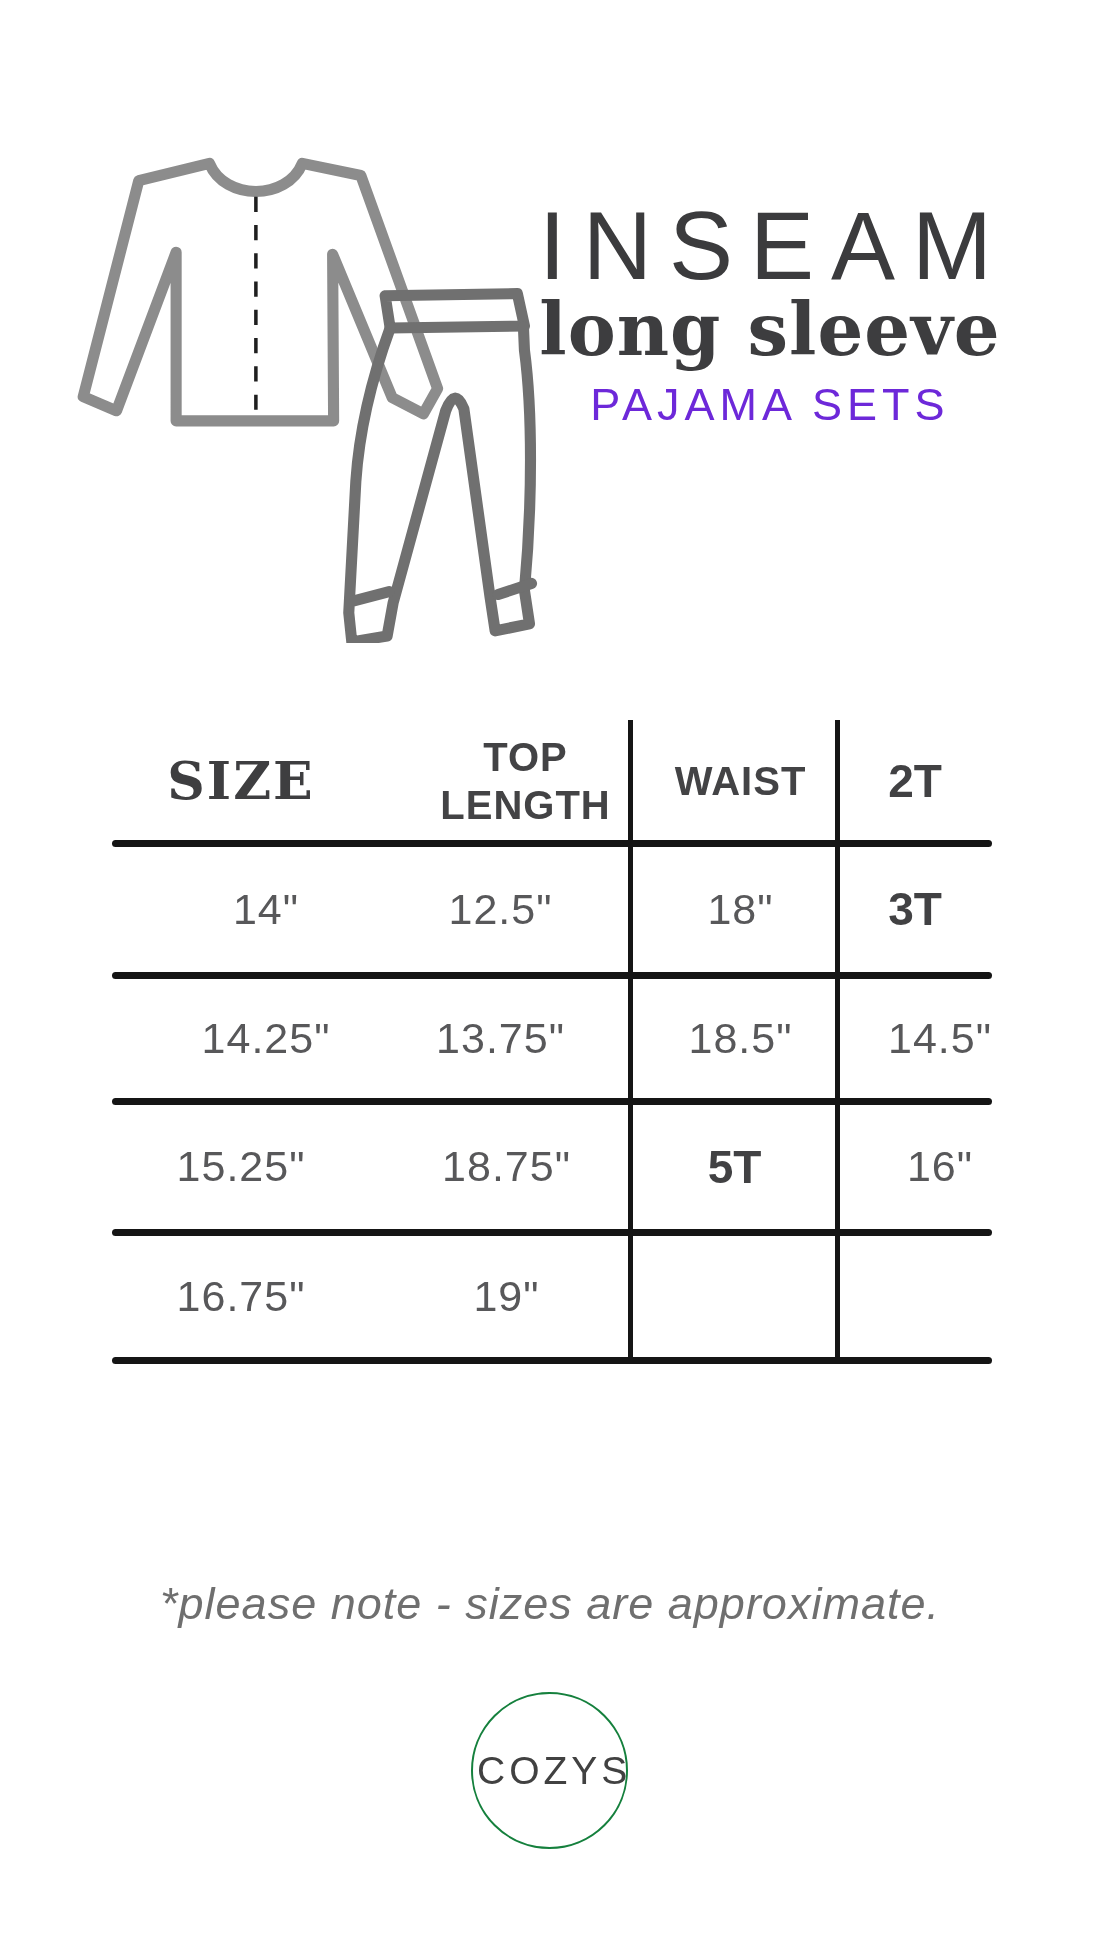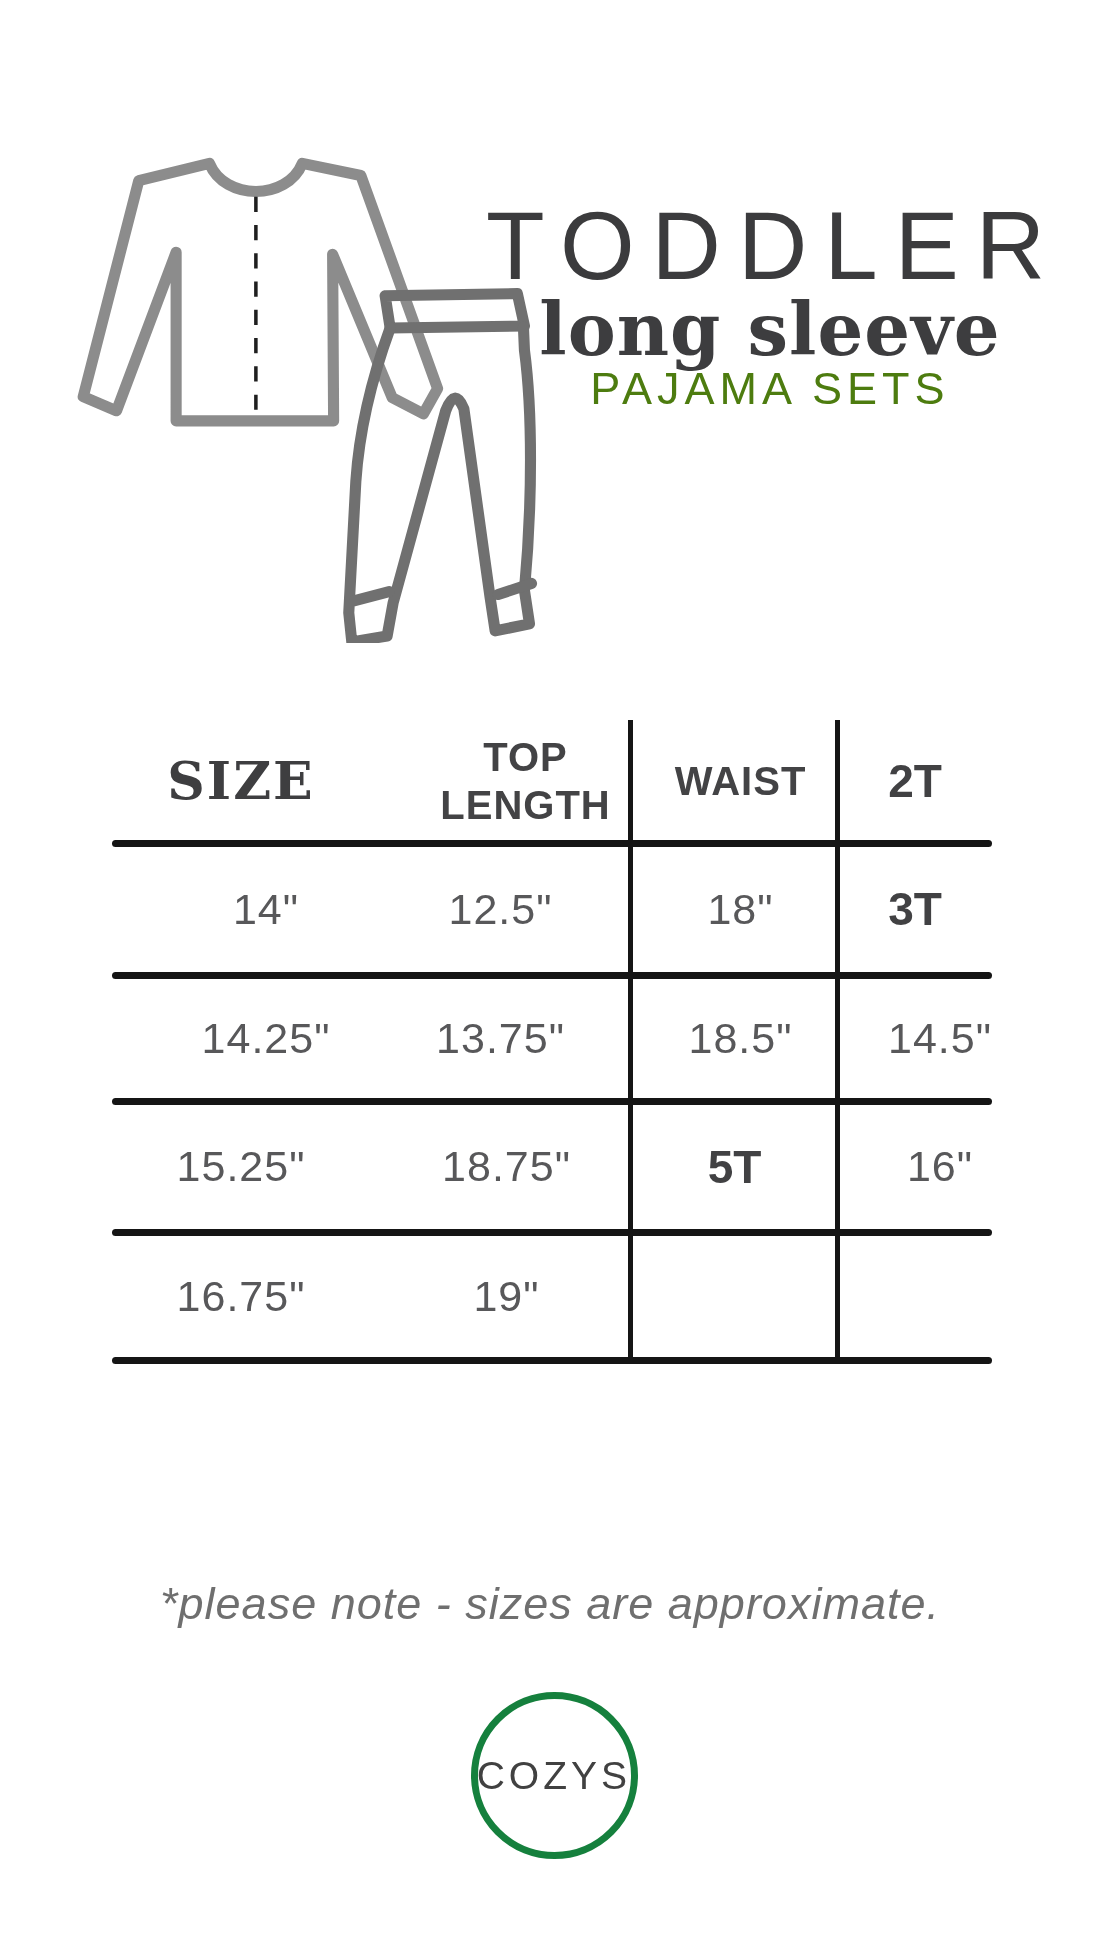--- a/index.html
+++ b/index.html
@@ -15,21 +15,21 @@
   .title {
     font-size:96px; line-height:1.0; font-weight:300; letter-spacing:17px;
     color:#3b3b3d; white-space:nowrap; margin-left:8px;
   }
   .subtitle {
     font-family:"DejaVu Serif", serif; font-weight:bold;
     font-size:72px; line-height:1.0; color:#3d3d3f; letter-spacing:1px;
   }
   .tagline {
     font-size:45px; line-height:1.0; font-weight:300; letter-spacing:5px;
-    color:#4d7c0f; margin-top:0; white-space:nowrap;
+    color:#6d28d9; margin-top:16px; white-space:nowrap;
   }
 
   
   .size-table {
     position:absolute; left:112px; top:718px; width:880px; height:648px;
     display:grid;
     grid-template-columns:258px 261px 207px 154px;
     grid-template-rows:125px 132px 126px 131px 128px;
   }
   .cell { display:flex; align-items:center; justify-content:center; text-align:center; }
@@ -54,22 +54,22 @@
     background:#151515;
   }
 
   
   .note {
     position:absolute; left:0; top:1578px; width:1100px; text-align:center;
     font-size:45px; font-weight:300; color:#6f6f6f; letter-spacing:1px;font-style:italic;
   }
   .logo-circle {
     position:absolute; left:471px; top:1692px; width:153px; height:153px;
-    border:7px solid #15803d; border-radius:50%;
-    display:flex; align-items:center; justify-content:flex-end;
+    border:2px solid #15803d; border-radius:50%;
+    display:flex; align-items:center; justify-content:flex-start;
   }
   .logo-text {
     font-size:39px; font-weight:300; color:#414141; letter-spacing:4px;
     margin-left:4px; white-space:nowrap;
   }
 </style>
 </head>
 <body>
 
 <div class="stage">
@@ -113,21 +113,21 @@
                L 462 468
                C 470 380 470 290 462 230
                L 461 207"></path>
 
       <path d="M 294 478 L 328 469"></path>
       <path d="M 436 472 L 469 461"></path>
     </g>
   </svg>
 
   <div class="header-block">
-    <div class="title">TODDLER</div>
+    <div class="title">INSEAM</div>
     <div class="subtitle">long sleeve</div>
     <div class="tagline">PAJAMA SETS</div>
   </div>
 
   <div class="size-table">
 
     <div class="cell col-header-size">SIZE</div>
     <div class="cell c2 col-header">TOP LENGTH</div>
     <div class="cell c4 col-header">WAIST</div>
 

